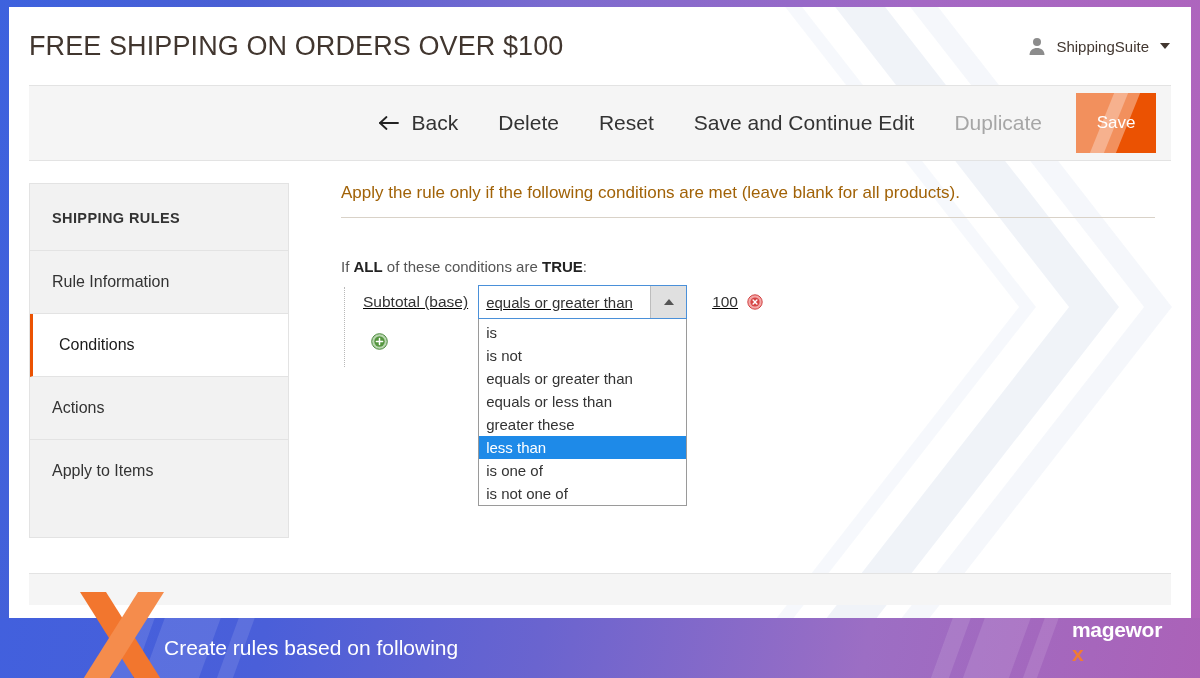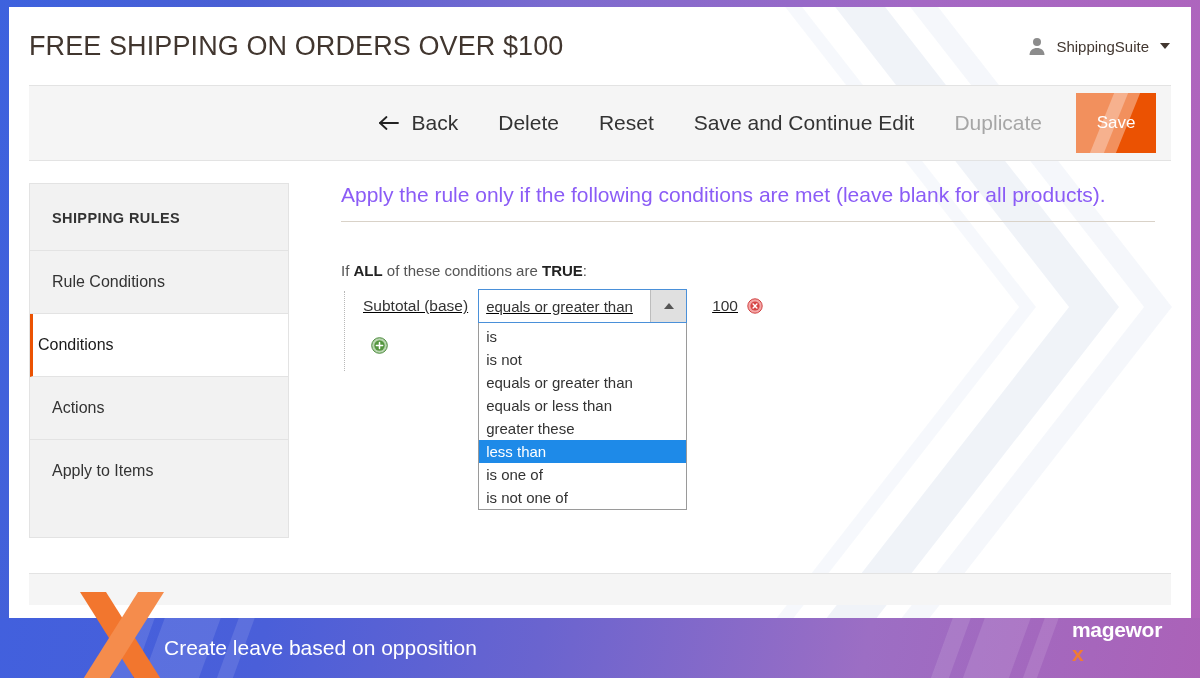--- a/index.html
+++ b/index.html
@@ -157,32 +157,32 @@
     color: #333333;
     border-bottom: 1px solid #e3e3e3;
     cursor: pointer;
     background: #f2f2f2;
   }
   .side-item:last-child { border-bottom: none; }
   .side-item.active {
     background: #ffffff;
     color: #1a1a1a;
     border-left: 3px solid #eb5202;
-    padding-left: 5px;
+    padding-left: 26px;
   }
 
   
   #main {
     flex: 1;
     padding-left: 52px;
     padding-right: 16px;
   }
   #main-heading {
-    font-size: 21px;
-    color: #8b5cf6;
+    font-size: 17px;
+    color: #a16207;
     padding-bottom: 14px;
     border-bottom: 1px solid #d9d2c8;
     white-space: nowrap;
   }
   #cond-intro {
     margin-top: 40px;
     font-size: 15px;
     color: #555555;
   }
   #cond-intro b { color: #222222; }
@@ -404,21 +404,21 @@
         <span class="save-sheen"></span>
         <span class="save-sheen2"></span>
         <span class="save-label">Save</span>
       </button>
     </div>
 
     <div id="content">
 
       <div id="sidebar">
         <div id="sidebar-title">SHIPPING RULES</div>
-        <div class="side-item">Rule Conditions</div>
+        <div class="side-item">Rule Information</div>
         <div class="side-item active">Conditions</div>
         <div class="side-item">Actions</div>
         <div class="side-item">Apply to Items</div>
       </div>
 
       <div id="main">
         <div id="main-heading">Apply the rule only if the following conditions are met (leave blank for all products).</div>
 
         <div id="cond-intro">
           <span>If</span>
@@ -485,20 +485,20 @@
       <span class="bsheen" style="left:940px;width:18px;"></span>
       <span class="bsheen" style="left:972px;width:46px;"></span>
       <span class="bsheen" style="left:1032px;width:14px;"></span>
     </div>
 
     <svg id="banner-x" width="96" height="92" viewBox="0 0 96 92">
       <polygon points="8,0 34,0 92,92 66,92" fill="#f2762e"></polygon>
       <polygon points="92,0 66,0 8,92 34,92" fill="#f58c4c"></polygon>
     </svg>
 
-    <div id="banner-text">Create leave based on opposition</div>
+    <div id="banner-text">Create rules based on following</div>
 
     <div id="banner-logo">
       <span>magewor</span>
         <span class="lx">x</span>
     </div>
   </div>
 </div>
 
 </body></html>

